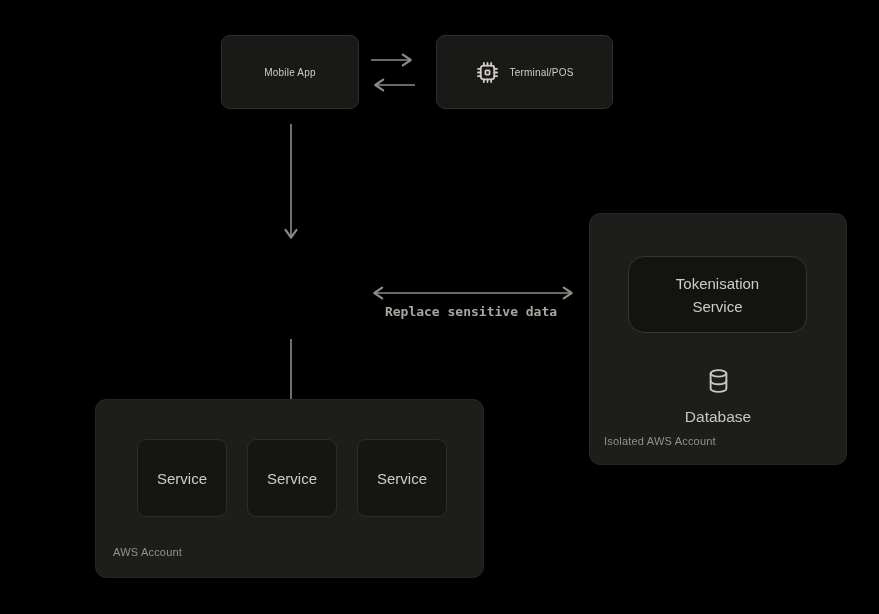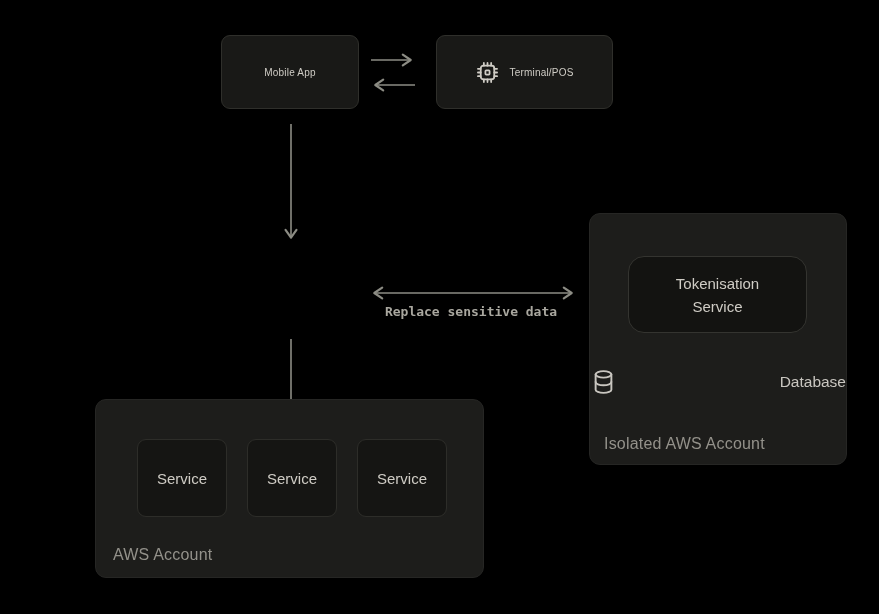--- a/index.html
+++ b/index.html
@@ -58,32 +58,33 @@
     border-radius: 9px;
     display: flex;
     align-items: center;
     justify-content: center;
     color: #cfccc5;
     font-size: 15px;
   }
   .container-label {
     position: absolute;
     color: #93918a;
-    font-size: 16px;
+    font-size: 11px;
     letter-spacing: 0.2px;
   }
   .db-row {
     position: absolute;
     left: 0; right: 0;
     display: flex;
     align-items: center;
-    justify-content: space-between;
+    justify-content: flex-start;
     gap: 13px;
     color: #c9c6c0;
     font-size: 15.5px;
+    flex-direction: column;
   }
   .edge-label {
     position: absolute;
     font-family: "DejaVu Sans Mono", monospace;
     font-weight: bold;
     font-size: 13px;
     color: #a9a79f;
     text-align: center;
     width: 210px;
   }

